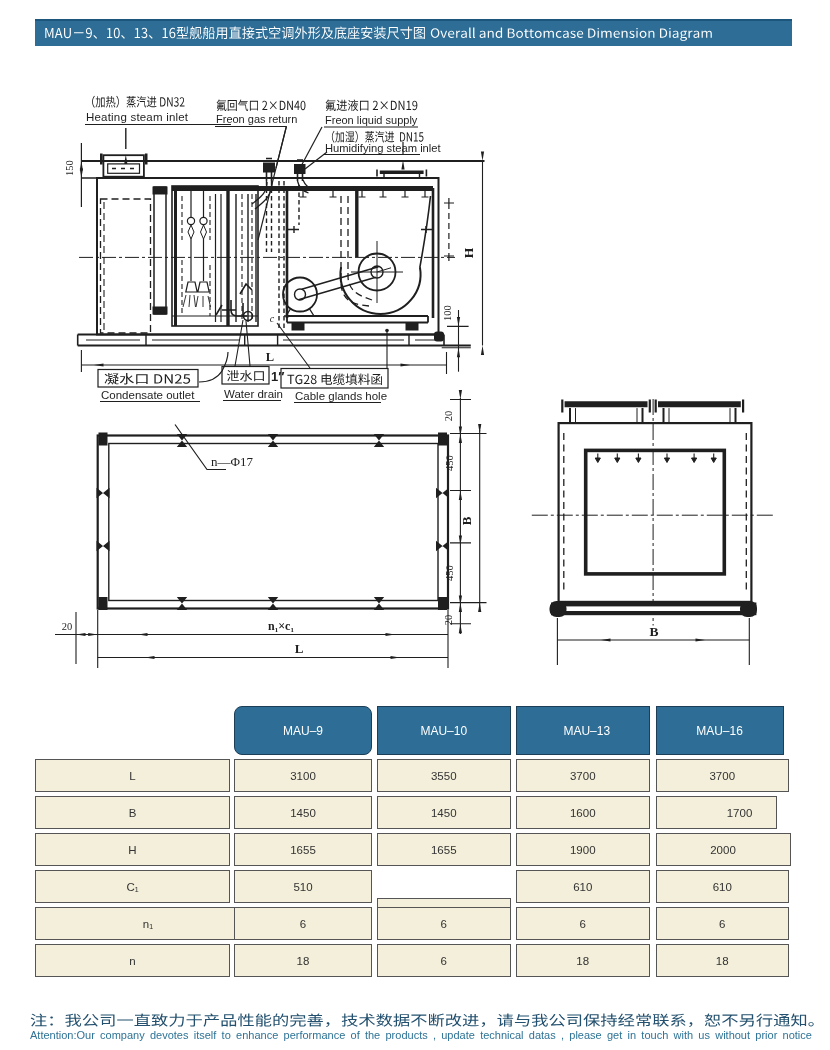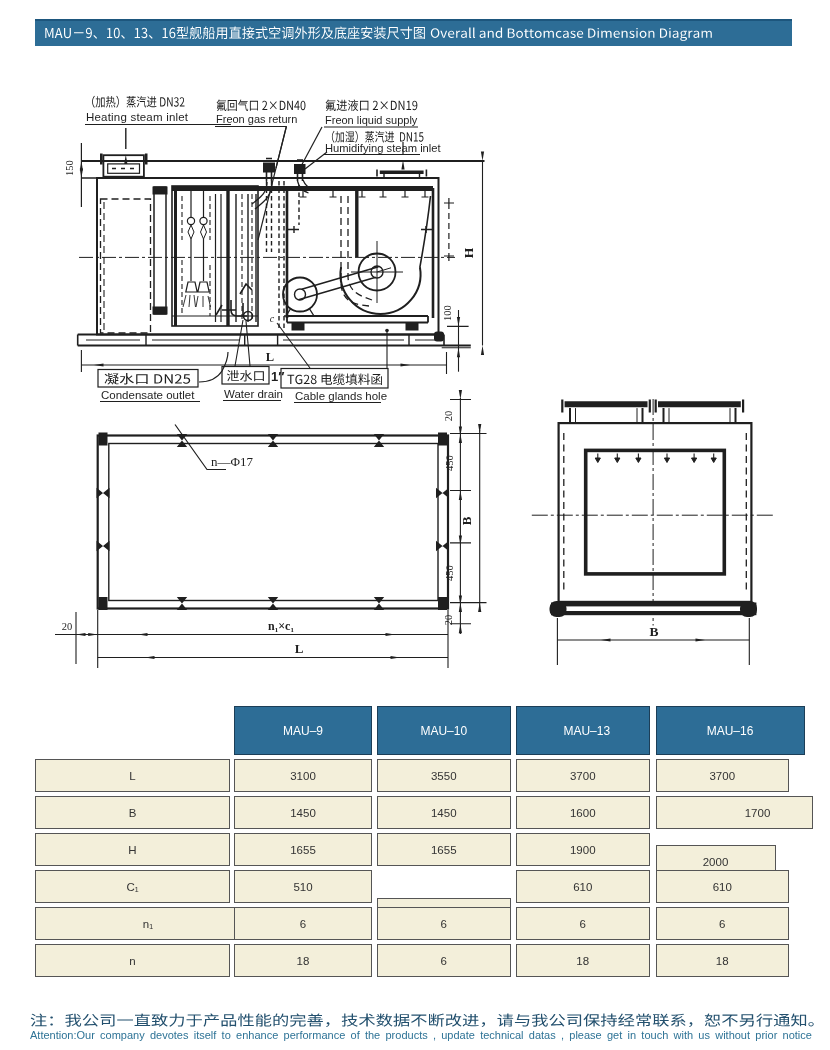--- a/index.html
+++ b/index.html
@@ -12,45 +12,45 @@
   height:33px;line-height:33px;color:#333;text-align:center;font-size:11.5px;}
 #feng{position:absolute;left:30px;top:1029px;width:800px;color:#2e7396;font-size:11px;
   word-spacing:2.2px;white-space:nowrap;}
 </style></head>
 <body>
 <div id="page">
 
 <div id="bar"></div>
 
 
-<div class="th" style="left:234px;top:706px;width:138px;height:49px;line-height:49px;">MAU–9</div>
+<div class="th" style="left:234px;top:706px;width:138px;height:49px;line-height:49px;border-radius:8px;">MAU–9</div>
 
 <div class="th" style="left:377px;top:706px;width:133.5px;height:49px;line-height:49px;">MAU–10</div>
 
 <div class="th" style="left:516px;top:706px;width:133.5px;height:49px;line-height:49px;padding-left:8px;">MAU–13</div>
 
-<div class="th" style="left:655.5px;top:706px;width:149px;height:49px;line-height:49px;">MAU–16</div>
+<div class="th" style="left:655.5px;top:706px;width:128px;height:49px;line-height:49px;">MAU–16</div>
 
 <div class="td" style="left:35px;top:759px;width:195px;">L</div>
     <div class="td" style="left:234px;top:759px;width:138px;">3100</div>
     <div class="td" style="left:377px;top:759px;width:133.5px;">3550</div>
     <div class="td" style="left:516px;top:759px;width:133.5px;">3700</div>
     <div class="td" style="left:655.5px;top:759px;width:133.5px;">3700</div>
 
 <div class="td" style="left:35px;top:796px;width:195px;">B</div>
     <div class="td" style="left:234px;top:796px;width:138px;">1450</div>
     <div class="td" style="left:377px;top:796px;width:133.5px;">1450</div>
     <div class="td" style="left:516px;top:796px;width:133.5px;">1600</div>
-    <div class="td" style="left:655.5px;top:796px;width:157px;padding-left:47px;">1700</div>
+    <div class="td" style="left:655.5px;top:796px;width:121px;padding-left:47px;">1700</div>
 
 <div class="td" style="left:35px;top:833px;width:195px;">H</div>
     <div class="td" style="left:234px;top:833px;width:138px;">1655</div>
     <div class="td" style="left:377px;top:833px;width:133.5px;">1655</div>
     <div class="td" style="left:516px;top:833px;width:133.5px;">1900</div>
-    <div class="td" style="left:655.5px;top:833px;width:120px;margin-top:12px;">2000</div>
+    <div class="td" style="left:655.5px;top:833px;width:135px;">2000</div>
 
 <div class="td" style="left:35px;top:870px;width:195px;">C₁</div>
     <div class="td" style="left:234px;top:870px;width:138px;">510</div>
     <div class="td" style="left:377px;top:870px;width:133.5px;margin-top:28px;">585</div>
     <div class="td" style="left:516px;top:870px;width:133.5px;">610</div>
     <div class="td" style="left:655.5px;top:870px;width:133.5px;">610</div>
 
 <div class="td" style="left:35px;top:907px;width:226px;">n₁</div>
     <div class="td" style="left:234px;top:907px;width:138px;">6</div>
     <div class="td" style="left:377px;top:907px;width:133.5px;">6</div>

